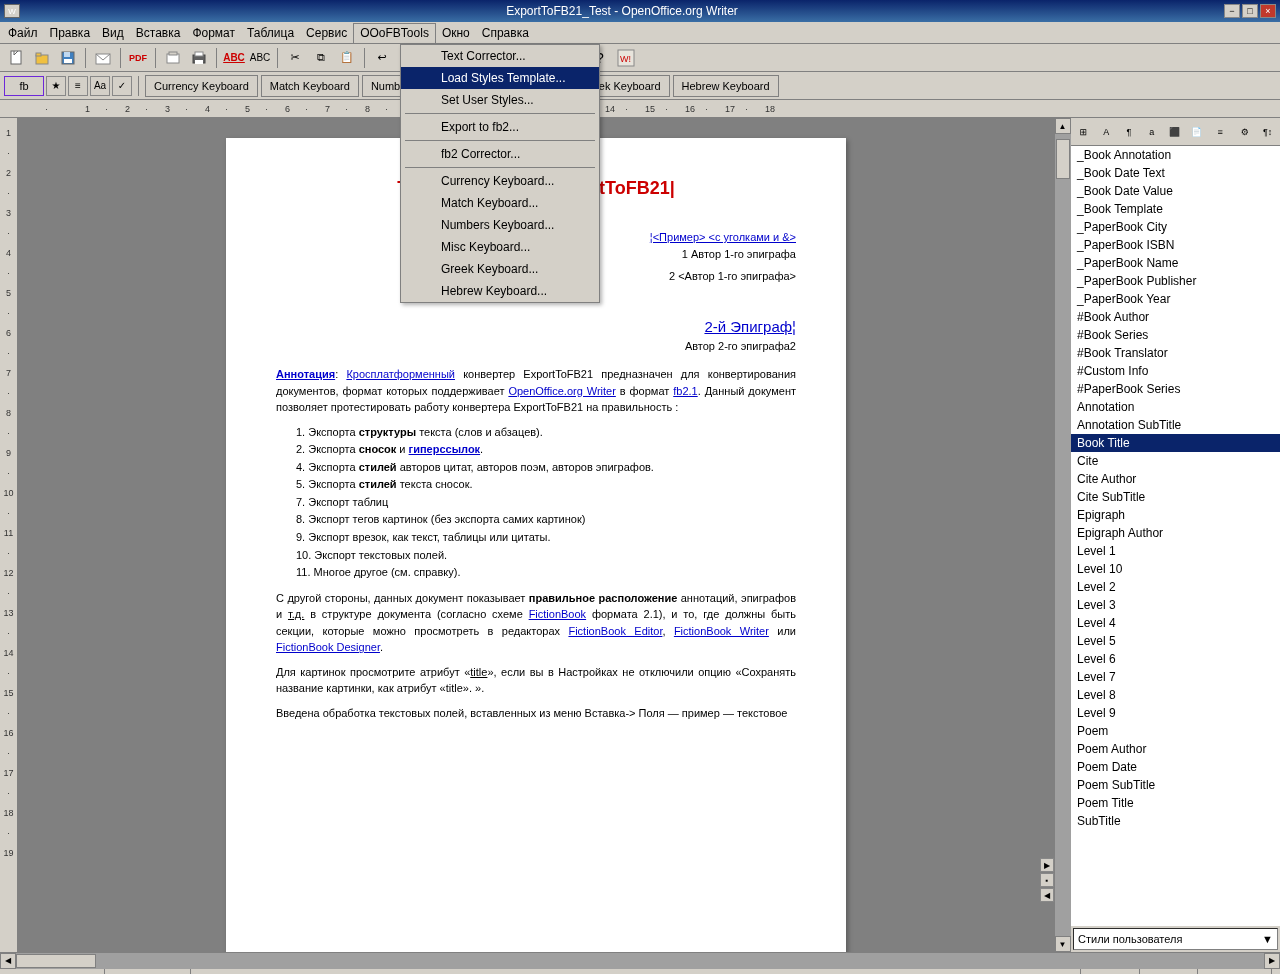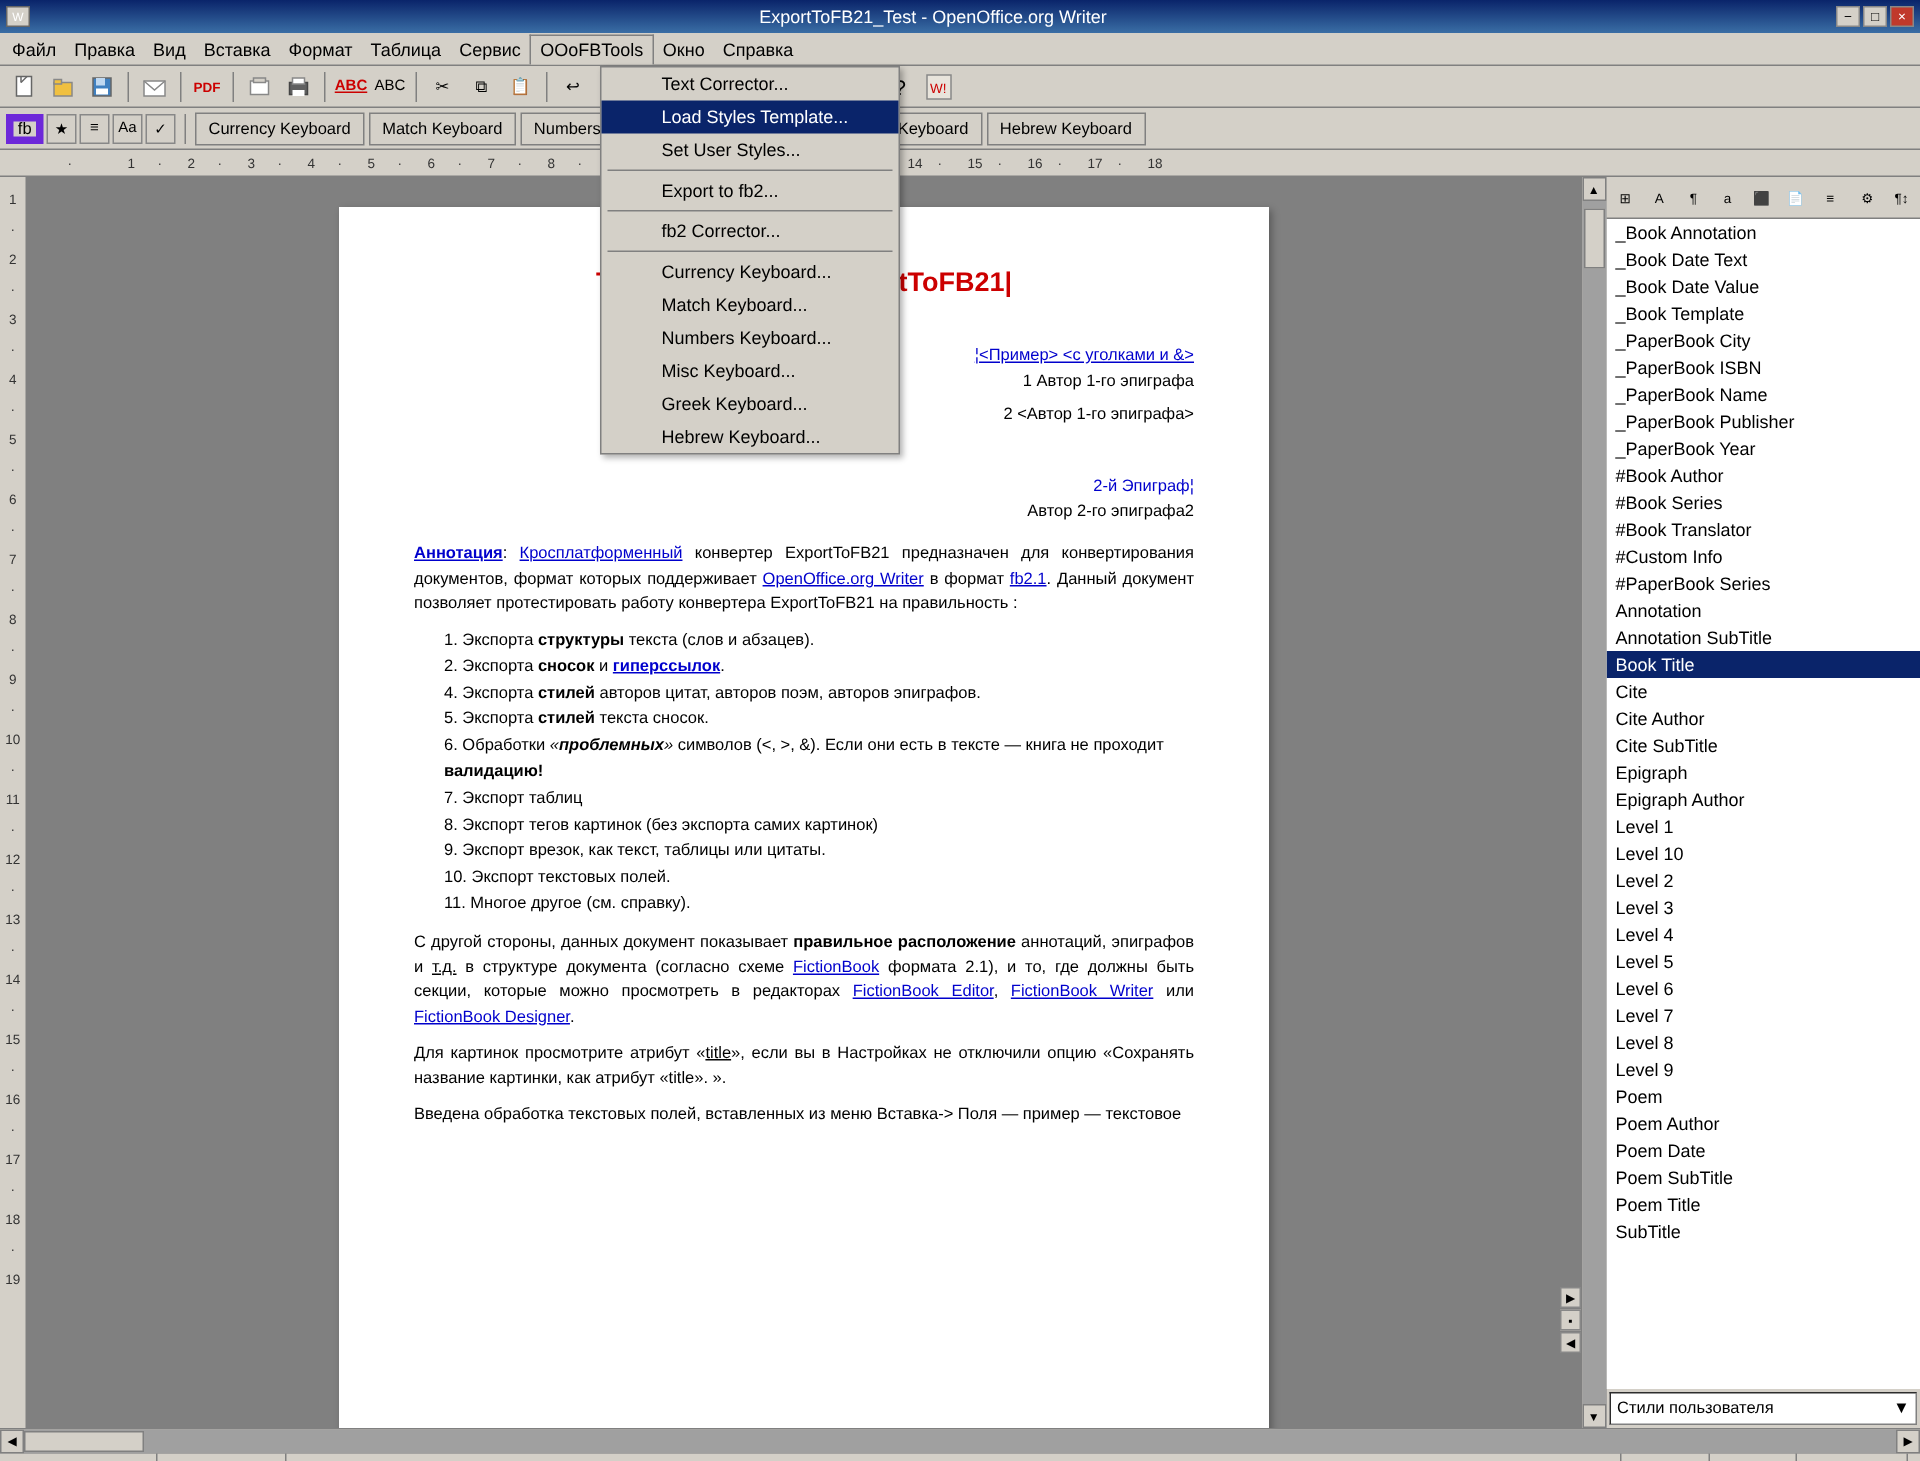--- a/index.html
+++ b/index.html
@@ -348,21 +348,21 @@
     <svg width="20" height="20">
         <rect x="2" y="2" width="16" height="16" fill="#e8e4dc" stroke="#888"></rect>
         <text x="4" y="14" font-size="9" fill="#cc0000">W!</text>
       </svg>
   </div>
 </div>
 
 <div id="toolbar2">
   <div style="display:flex;gap:3px;align-items:center;">
     <div style="display:flex;align-items:center;gap:2px;">
-      <div style="width:25px;height:20px;background:#d4d0c8;border:5px solid #6d28d9;display:flex;align-items:center;justify-content:center;font-size:11px;">fb</div>
+      <div style="width:40px;height:20px;background:#d4d0c8;border:1px solid #6d28d9;display:flex;align-items:center;justify-content:center;font-size:11px;">fb</div>
       <div style="width:20px;height:20px;background:#d4d0c8;border:1px solid #888;display:flex;align-items:center;justify-content:center;font-size:10px;">★</div>
       <div style="width:20px;height:20px;background:#d4d0c8;border:1px solid #888;display:flex;align-items:center;justify-content:center;font-size:10px;">≡</div>
       <div style="width:20px;height:20px;background:#d4d0c8;border:1px solid #888;display:flex;align-items:center;justify-content:center;font-size:10px;">Aa</div>
       <div style="width:20px;height:20px;background:#d4d0c8;border:1px solid #888;display:flex;align-items:center;justify-content:center;font-size:10px;">✓</div>
     </div>
     <div class="tb-separator"></div>
     <div class="kb-btn">Currency Keyboard</div>
     <div class="kb-btn">Match Keyboard</div>
     <div class="kb-btn">Numbers Keyboard</div>
     <div class="kb-btn">Misc Keyboard</div>
@@ -459,32 +459,31 @@
   <div id="doc-area">
     <div id="document">
 
       <div class="doc-title">Тест конвертера ExportToFB21|</div>
 
       <div class="epigraph" style="color:#0000cc;text-decoration:underline;font-size:11px;text-align:center;">1-й Эпиграф</div>
       <div class="epigraph" style="color:#0000cc;text-decoration:underline;font-size:11px;text-align:right;">¦&lt;Пример&gt; &lt;с уголками и &amp;&gt;</div>
       <div class="epigraph-author" style="font-size:11px;text-align:right;">1 Автор 1-го эпиграфа</div>
       <div class="epigraph-author" style="font-size:11px;text-align:right;">2 &lt;Автор 1-го эпиграфа&gt;</div>
 
-      <div class="epigraph" style="color:#0000cc;font-size:11px;text-align:right;margin-top:36px;">2-й Эпиграф¦</div>
+      <div class="epigraph" style="color:#0000cc;text-decoration:underline;font-size:15px;text-align:right;margin-top:36px;">2-й Эпиграф¦</div>
       <div class="epigraph-author" style="font-size:11px;text-align:right;margin-bottom:14px;">Автор 2-го эпиграфа2</div>
 
       <div class="body-text">
         <span style="font-weight:bold;text-decoration:underline;color:#0000cc;">Аннотация</span><span>: <a href="#">Кросплатформенный</a> конвертер ExportToFB21 предназначен для конвертирования документов, формат которых поддерживает <a href="#">OpenOffice.org Writer</a> в формат <a href="#">fb2.1</a>. Данный документ позволяет протестировать работу конвертера ExportToFB21 на правильность :</span>
       </div>
 
       <div class="list-item">1. Экспорта <b>структуры</b> текста (слов и абзацев).</div>
       <div class="list-item">2. Экспорта <b>сносок</b> и <b><a href="#" style="color:#0000cc;">гиперссылок</a></b>.</div>
       <div class="list-item">4. Экспорта <b>стилей</b> авторов цитат, авторов поэм, авторов эпиграфов.</div>
       <div class="list-item">5. Экспорта <b>стилей</b> текста сносок.</div>
-      <div class="list-item">6. Обработки <i>«<b>проблемных</b>»</i> символов (&lt;, &gt;, &amp;). Если они есть в тексте — книга не проходит <b>валидацию!</b></div>
       <div class="list-item">7. Экспорт таблиц</div>
       <div class="list-item">8. Экспорт тегов картинок (без экспорта самих картинок)</div>
       <div class="list-item">9. Экспорт врезок, как текст, таблицы или цитаты.</div>
       <div class="list-item">10. Экспорт текстовых полей.</div>
       <div class="list-item">11. Многое другое (см. справку).</div>
 
       <div style="height:8px;"></div>
 
       <div class="body-text">С другой стороны, данных документ показывает <b>правильное расположение</b> аннотаций, эпиграфов и <u>т.д.</u> в структуре документа (согласно схеме <a href="#" style="color:#0000cc;">FictionBook</a> формата 2.1), и то, где должны быть секции, которые можно просмотреть в редакторах <a href="#" style="color:#0000cc;">FictionBook Editor</a>, <a href="#" style="color:#0000cc;">FictionBook Writer</a> или <a href="#" style="color:#0000cc;">FictionBook Designer</a>.</div>
 

